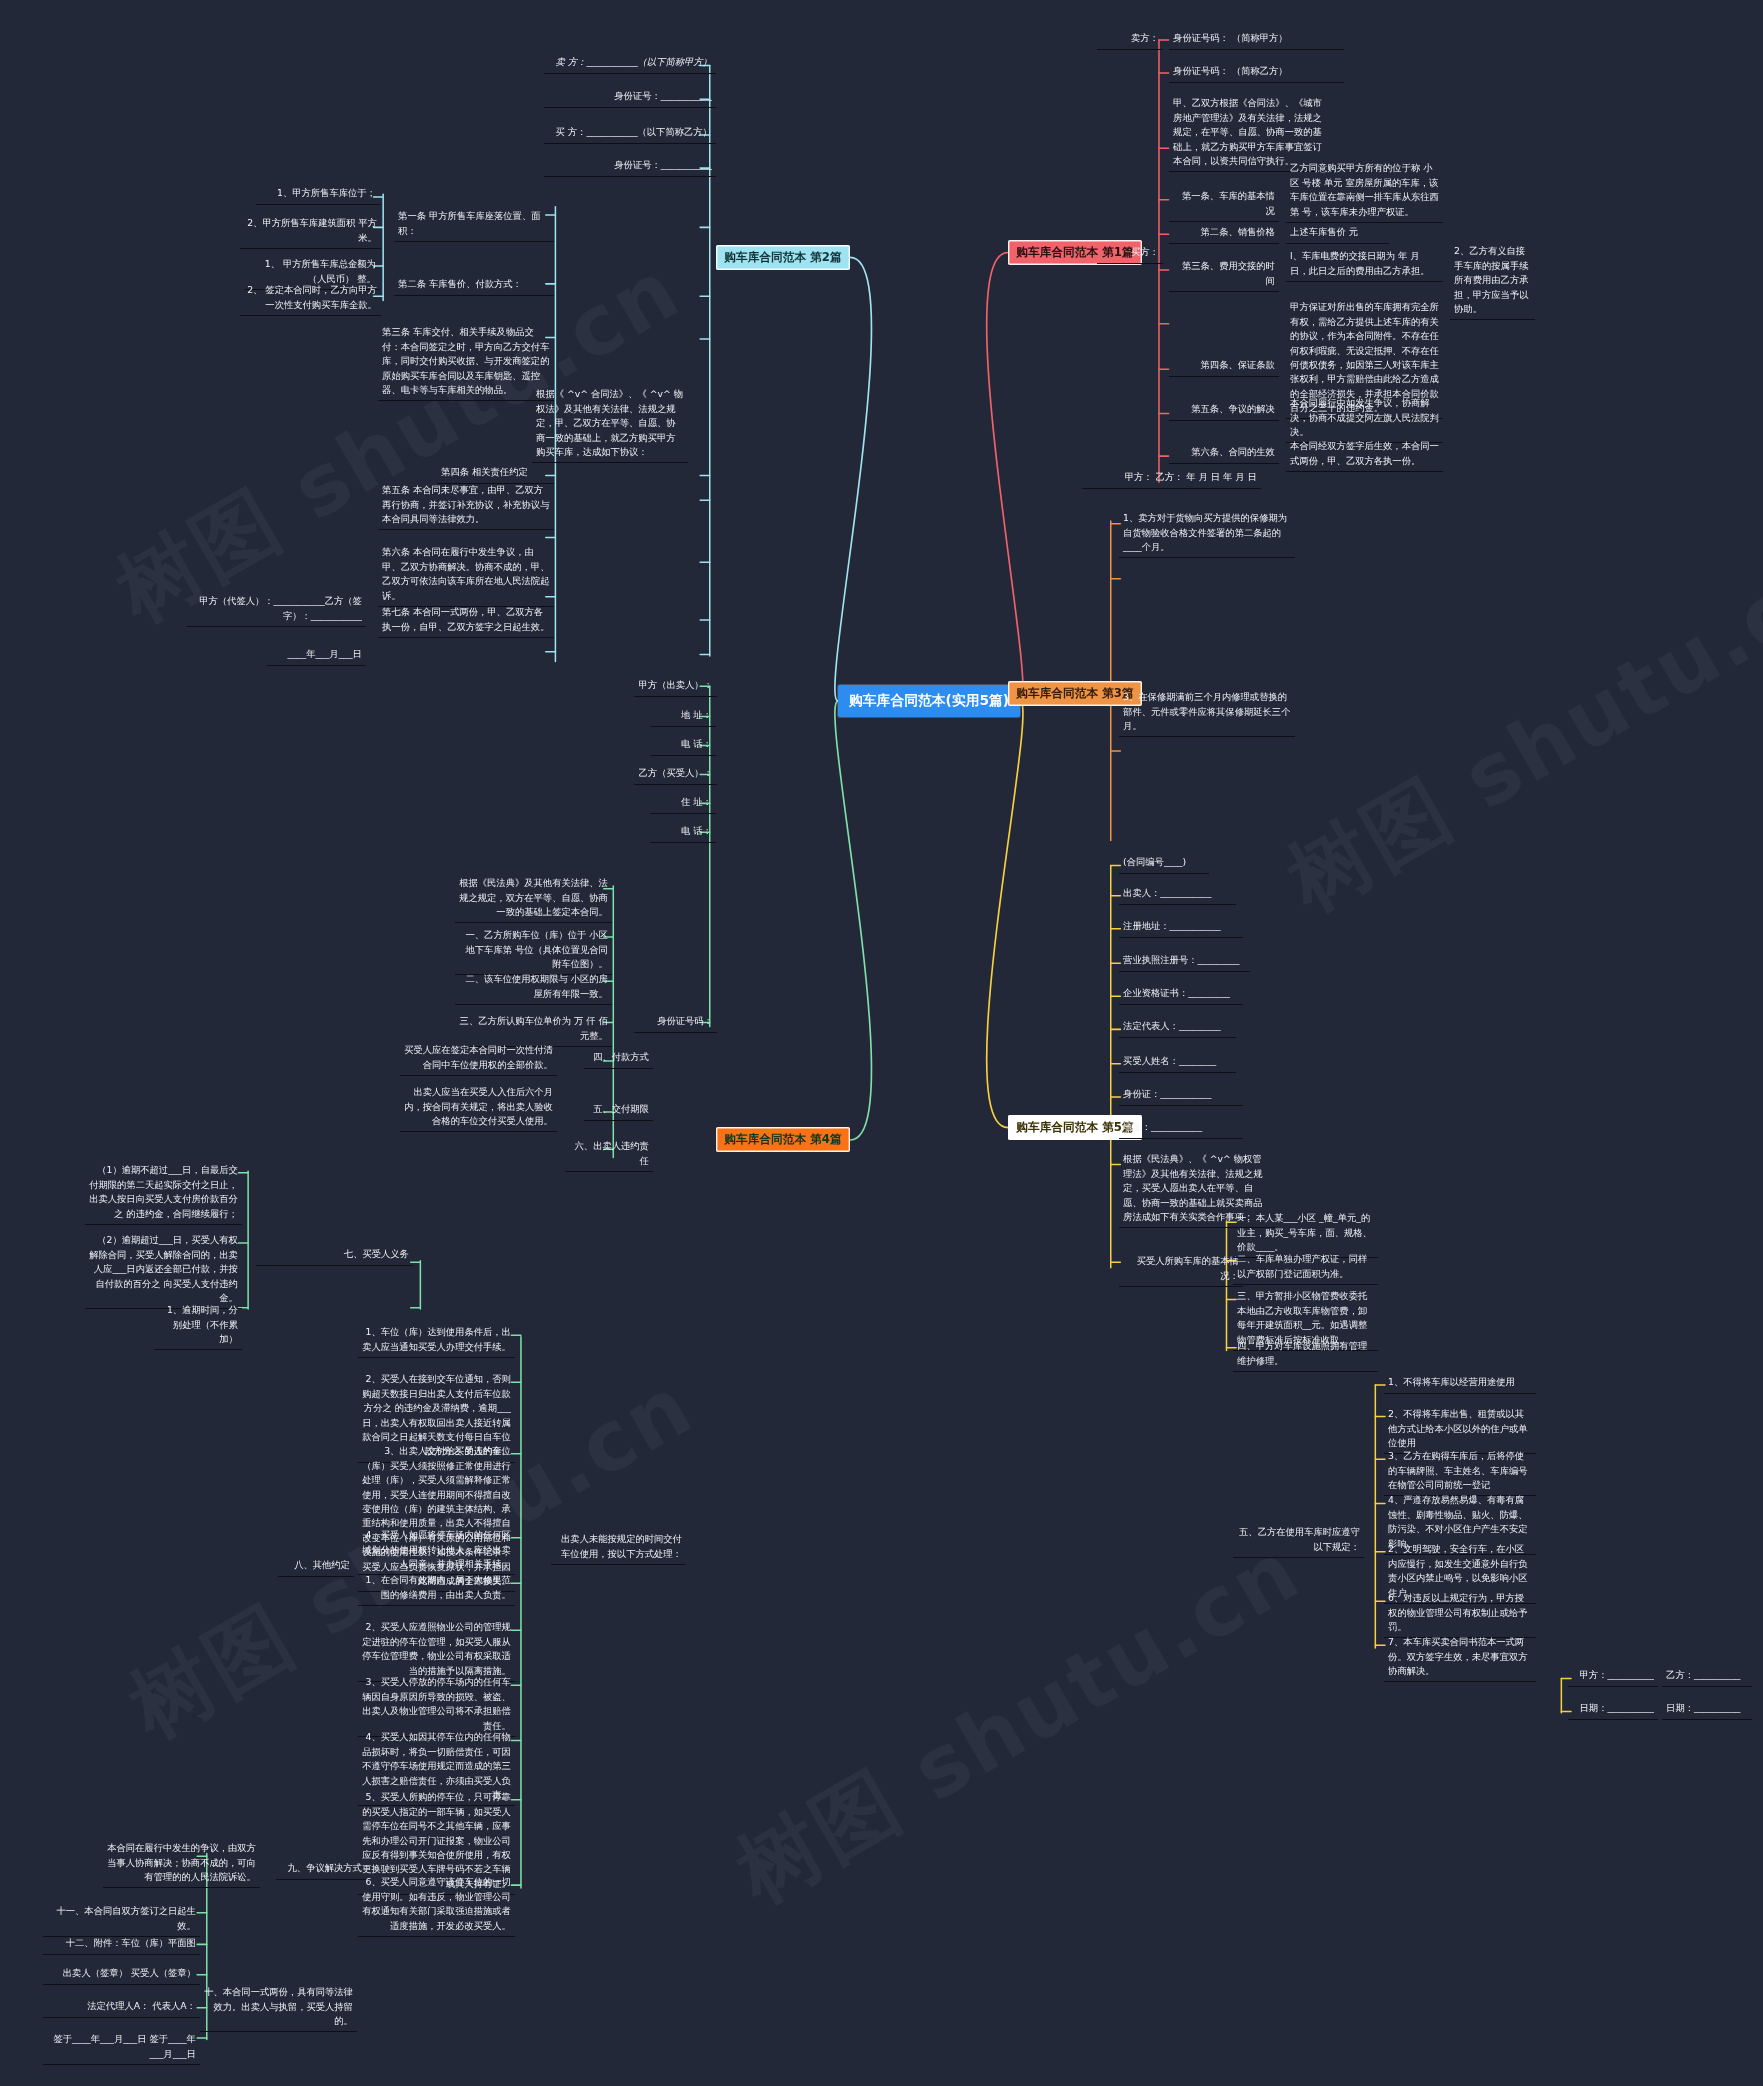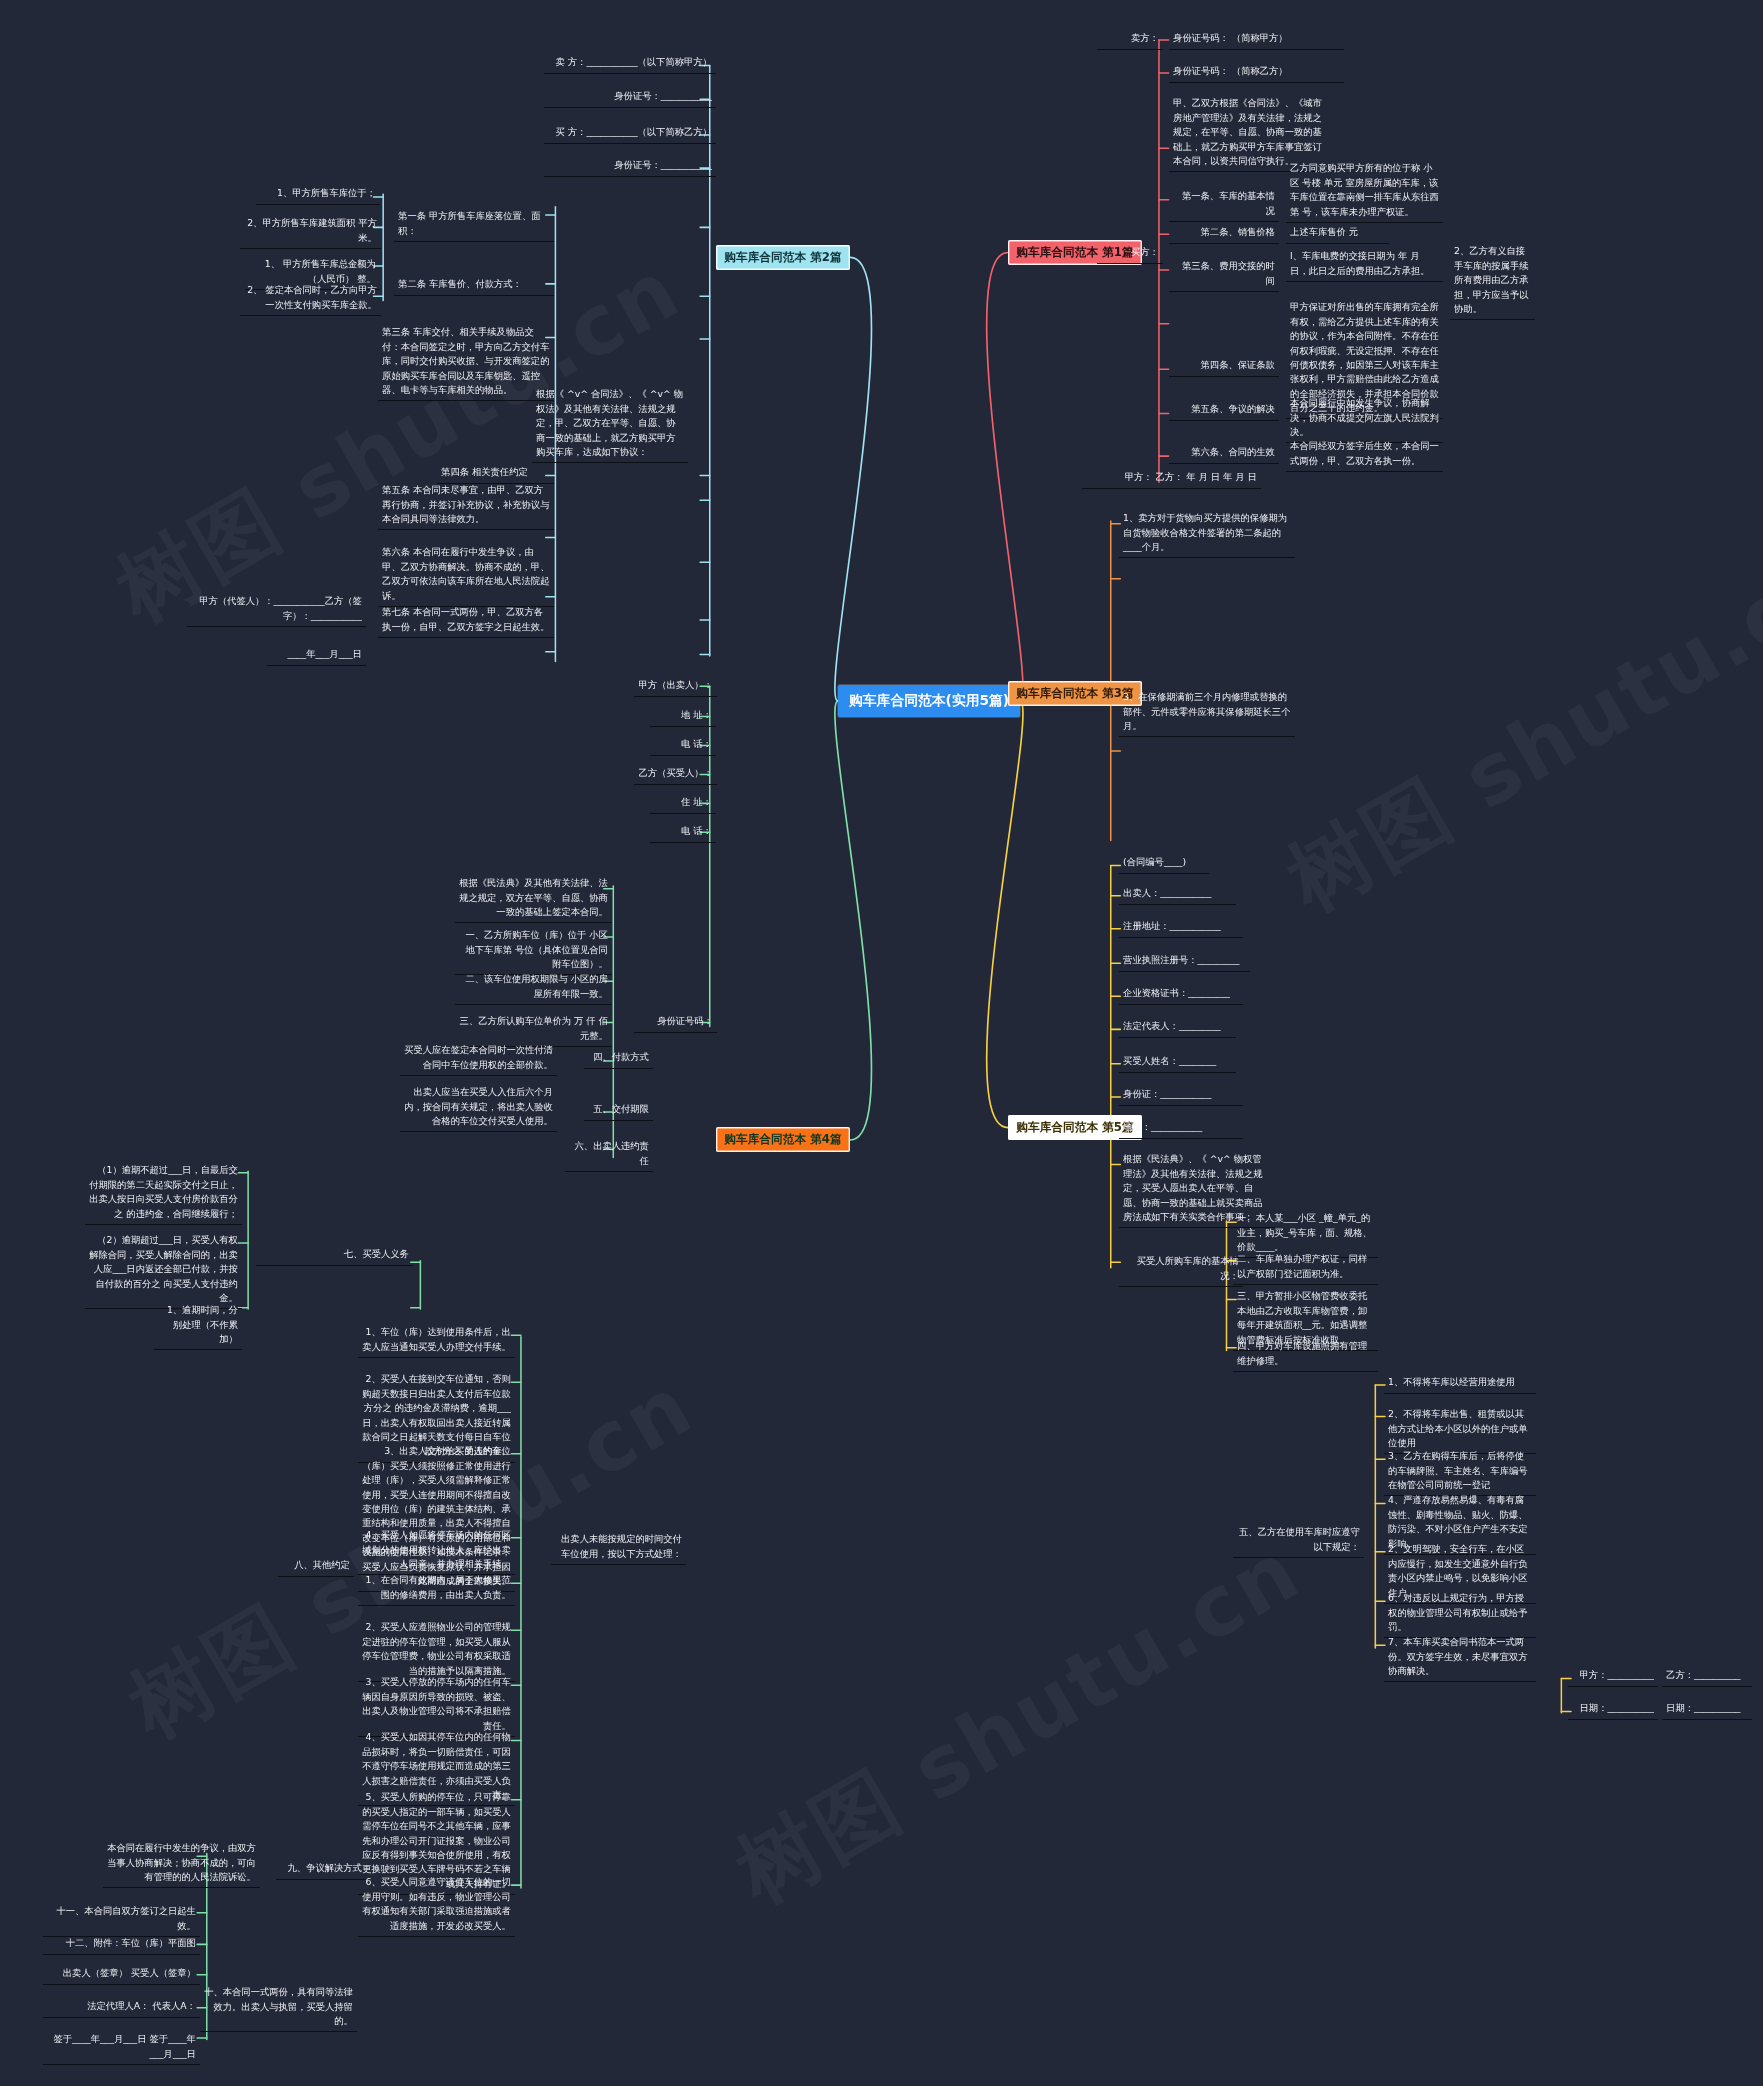--- a/index.html
+++ b/index.html
@@ -187,21 +187,21 @@
   <div class="node leaf" style="left:1450px;top:243px;width:85px;">2、乙方有义自接手车库的按属手续所有费用由乙方承担，甲方应当予以协助。</div>
   <div class="node leaf r" style="left:1169px;top:357px;width:110px;">第四条、保证条款</div>
   <div class="node leaf" style="left:1286px;top:299px;width:157px;">甲方保证对所出售的车库拥有完全所有权，需给乙方提供上述车库的有关的协议，作为本合同附件。不存在任何权利瑕疵、无设定抵押、不存在任何债权债务，如因第三人对该车库主张权利，甲方需赔偿由此给乙方造成的全部经济损失，并承担本合同价款百分之三十的违约金。</div>
   <div class="node leaf r" style="left:1169px;top:401px;width:110px;">第五条、争议的解决</div>
   <div class="node leaf" style="left:1286px;top:395px;width:157px;">本合同履行中如发生争议，协商解决，协商不成提交阿左旗人民法院判决。</div>
   <div class="node leaf r" style="left:1169px;top:444px;width:110px;">第六条、合同的生效</div>
   <div class="node leaf" style="left:1286px;top:438px;width:157px;">本合同经双方签字后生效，本合同一式两份，甲、乙双方各执一份。</div>
   <div class="node leaf r" style="left:1082px;top:469px;width:179px;">甲方： 乙方：        年 月 日 年 月 日</div>
 
   <div class="node chip c2" style="left:716px;top:245px;">购车库合同范本 第2篇</div>
-  <div class="node leaf r" style="left:544px;top:54px;width:172px;">卖 方：___________（以下简称甲方）</div>
+  <div class="node leaf r" style="left:544px;top:54px;width:172px;font-style:italic;">卖 方：___________（以下简称甲方）</div>
   <div class="node leaf r" style="left:544px;top:88px;width:172px;">身份证号：___________</div>
   <div class="node leaf r" style="left:544px;top:124px;width:172px;">买 方：___________（以下简称乙方）</div>
   <div class="node leaf r" style="left:544px;top:157px;width:172px;">身份证号：___________</div>
   <div class="node leaf r" style="left:256px;top:185px;width:124px;">1、甲方所售车库位于；</div>
   <div class="node leaf r" style="left:240px;top:215px;width:141px;">2、甲方所售车库建筑面积 平方米。</div>
   <div class="node leaf" style="left:394px;top:208px;width:160px;">第一条 甲方所售车库座落位置、面积：</div>
   <div class="node leaf r" style="left:245px;top:256px;width:135px;">1、 甲方所售车库总金额为（人民币） 整。</div>
   <div class="node leaf r" style="left:240px;top:282px;width:141px;">2、 签定本合同时，乙方向甲方一次性支付购买车库全款。</div>
   <div class="node leaf" style="left:394px;top:276px;width:160px;">第二条 车库售价、付款方式：</div>
   <div class="node leaf" style="left:378px;top:324px;width:176px;">第三条 车库交付、相关手续及物品交付：本合同签定之时，甲方向乙方交付车库，同时交付购买收据、与开发商签定的原始购买车库合同以及车库钥匙、遥控器、电卡等与车库相关的物品。</div>

